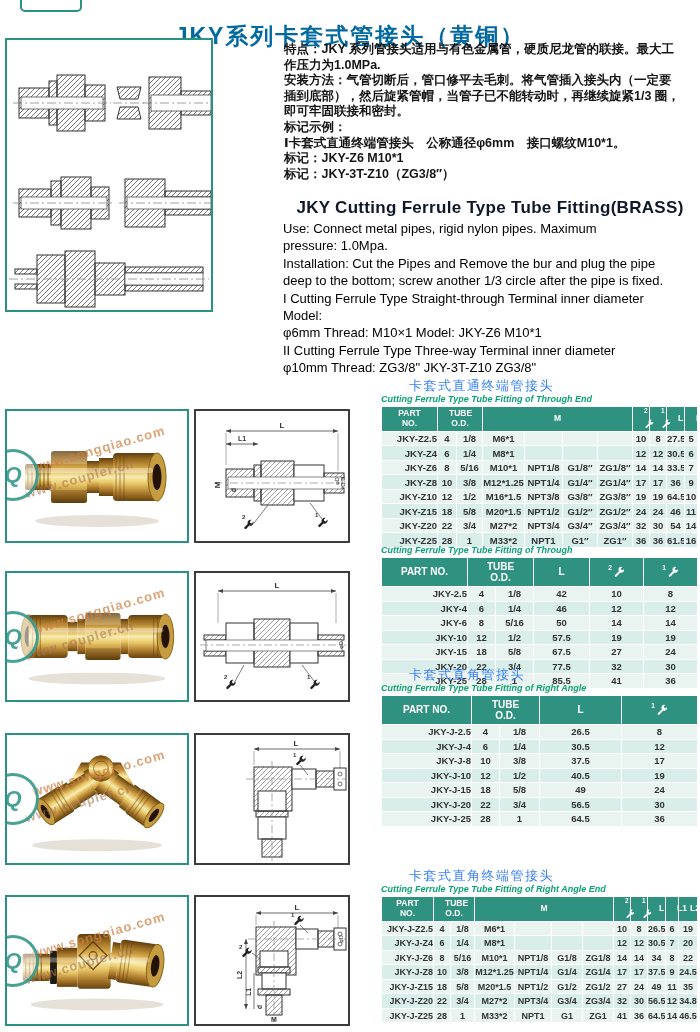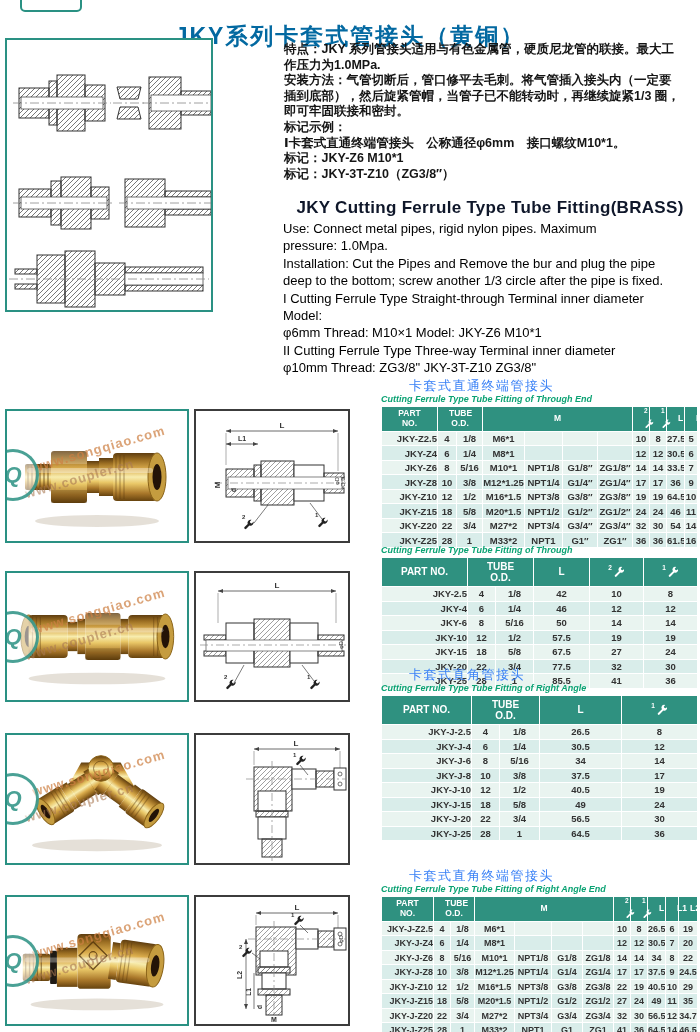--- a/index.html
+++ b/index.html
@@ -633,27 +633,20 @@
               <td>8</td>
             </tr>
             <tr>
               <td class="pn">JKY-J-4</td>
               <td>6</td>
               <td>1/4</td>
               <td>30.5</td>
               <td>12</td>
             </tr>
             <tr>
-              <td class="pn">JKY-J-6</td>
-              <td>8</td>
-              <td>5/16</td>
-              <td>34</td>
-              <td>14</td>
-            </tr>
-            <tr>
               <td class="pn">JKY-J-8</td>
               <td>10</td>
               <td>3/8</td>
               <td>37.5</td>
               <td>17</td>
             </tr>
             <tr>
               <td class="pn">JKY-J-10</td>
               <td>12</td>
               <td>1/2</td>
@@ -855,34 +848,20 @@
               <td>NPT1/4</td>
               <td>G1/4</td>
               <td>ZG1/4</td>
               <td>17</td>
               <td>17</td>
               <td>37.5</td>
               <td>9</td>
               <td>24.5</td>
             </tr>
             <tr>
-              <td class="pn">JKY-J-Z10</td>
-              <td>12</td>
-              <td>1/2</td>
-              <td>M16*1.5</td>
-              <td>NPT3/8</td>
-              <td>G3/8</td>
-              <td>ZG3/8</td>
-              <td>22</td>
-              <td>19</td>
-              <td>40.5</td>
-              <td>10</td>
-              <td>29</td>
-            </tr>
-            <tr>
               <td class="pn">JKY-J-Z15</td>
               <td>18</td>
               <td>5/8</td>
               <td>M20*1.5</td>
               <td>NPT1/2</td>
               <td>G1/2</td>
               <td>ZG1/2</td>
               <td>27</td>
               <td>24</td>
               <td>49</td>
@@ -894,21 +873,21 @@
               <td>22</td>
               <td>3/4</td>
               <td>M27*2</td>
               <td>NPT3/4</td>
               <td>G3/4</td>
               <td>ZG3/4</td>
               <td>32</td>
               <td>30</td>
               <td>56.5</td>
               <td>12</td>
-              <td>34.7</td>
+              <td>34.8</td>
             </tr>
             <tr>
               <td class="pn">JKY-J-Z25</td>
               <td>28</td>
               <td>1</td>
               <td>M33*2</td>
               <td>NPT1</td>
               <td>G1</td>
               <td>ZG1</td>
               <td>41</td>

